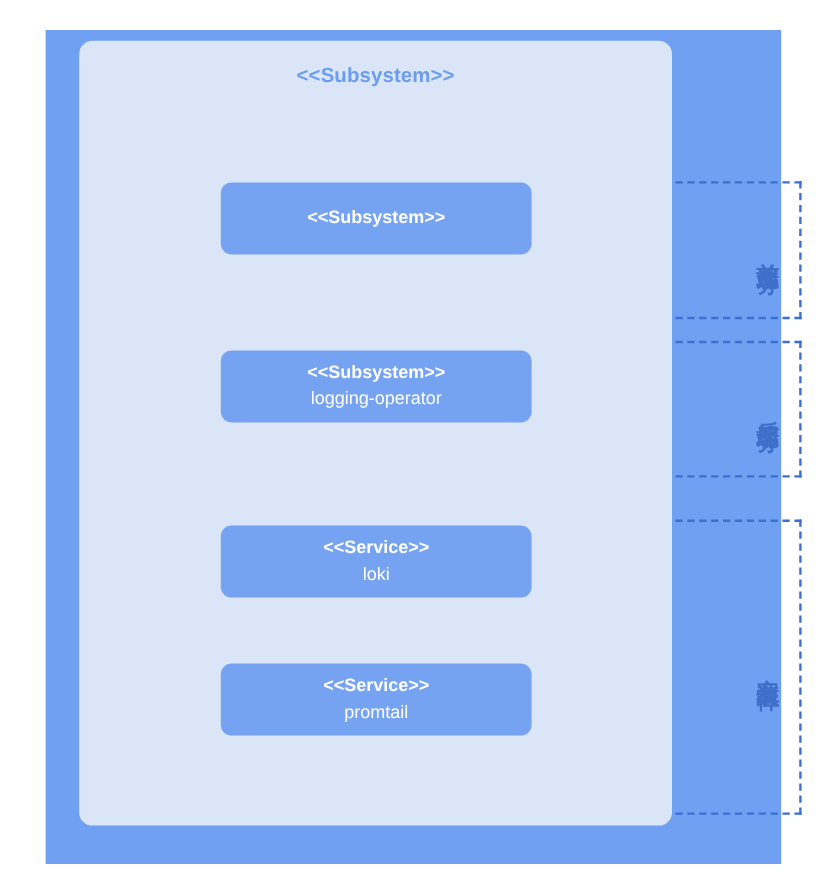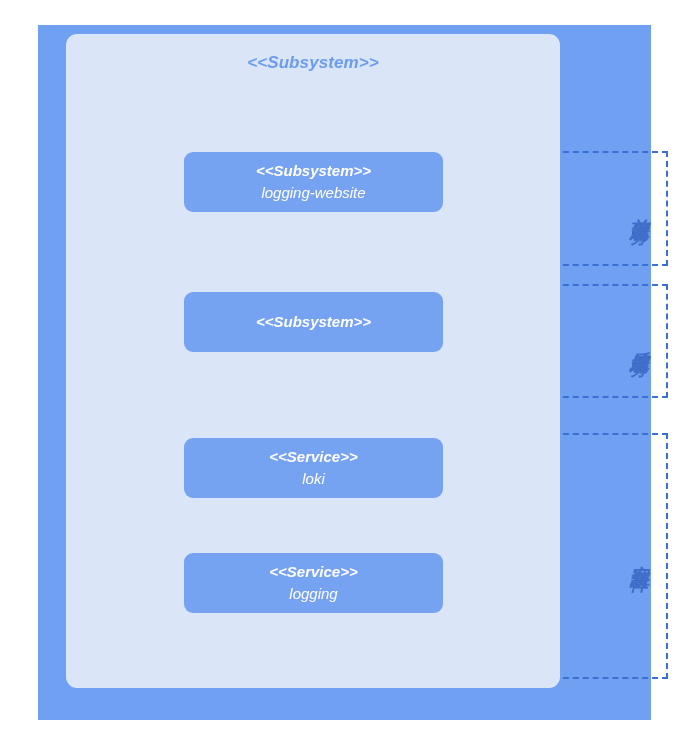--- a/index.html
+++ b/index.html
@@ -11,21 +11,20 @@
     height: 740px;
     background: #ffffff;
     font-family: "Liberation Sans", "DejaVu Sans", sans-serif;
     overflow: hidden;
   }
 
   #canvas {
     position: relative;
     width: 690px;
     height: 583px;
-    font-style: italic;
   }
 
   
   .outer-container {
     position: absolute;
     left: 38px;
     top: 25px;
     width: 613px;
     height: 695px;
     background: #6fa0f2;
@@ -136,30 +135,30 @@
   </div>
 
   <div class="inner-panel"></div>
 
   <div class="system-title">
     <span class="t-line">&lt;&lt;Subsystem&gt;&gt;</span>
   </div>
 
   <div class="node-box node-website">
     <span class="stereotype">&lt;&lt;Subsystem&gt;&gt;</span>
-    <span class="node-name">logging-website</span>
   </div>
 
   <div class="node-box node-operator">
     <span class="stereotype">&lt;&lt;Subsystem&gt;&gt;</span>
+    <span class="node-name">logging-operator</span>
   </div>
 
   <div class="node-box node-loki">
     <span class="stereotype">&lt;&lt;Service&gt;&gt;</span>
     <span class="node-name">loki</span>
   </div>
 
   <div class="node-box node-promtail">
     <span class="stereotype">&lt;&lt;Service&gt;&gt;</span>
-    <span class="node-name">logging</span>
+    <span class="node-name">promtail</span>
   </div>
 
 </div>
 
 </body></html>

